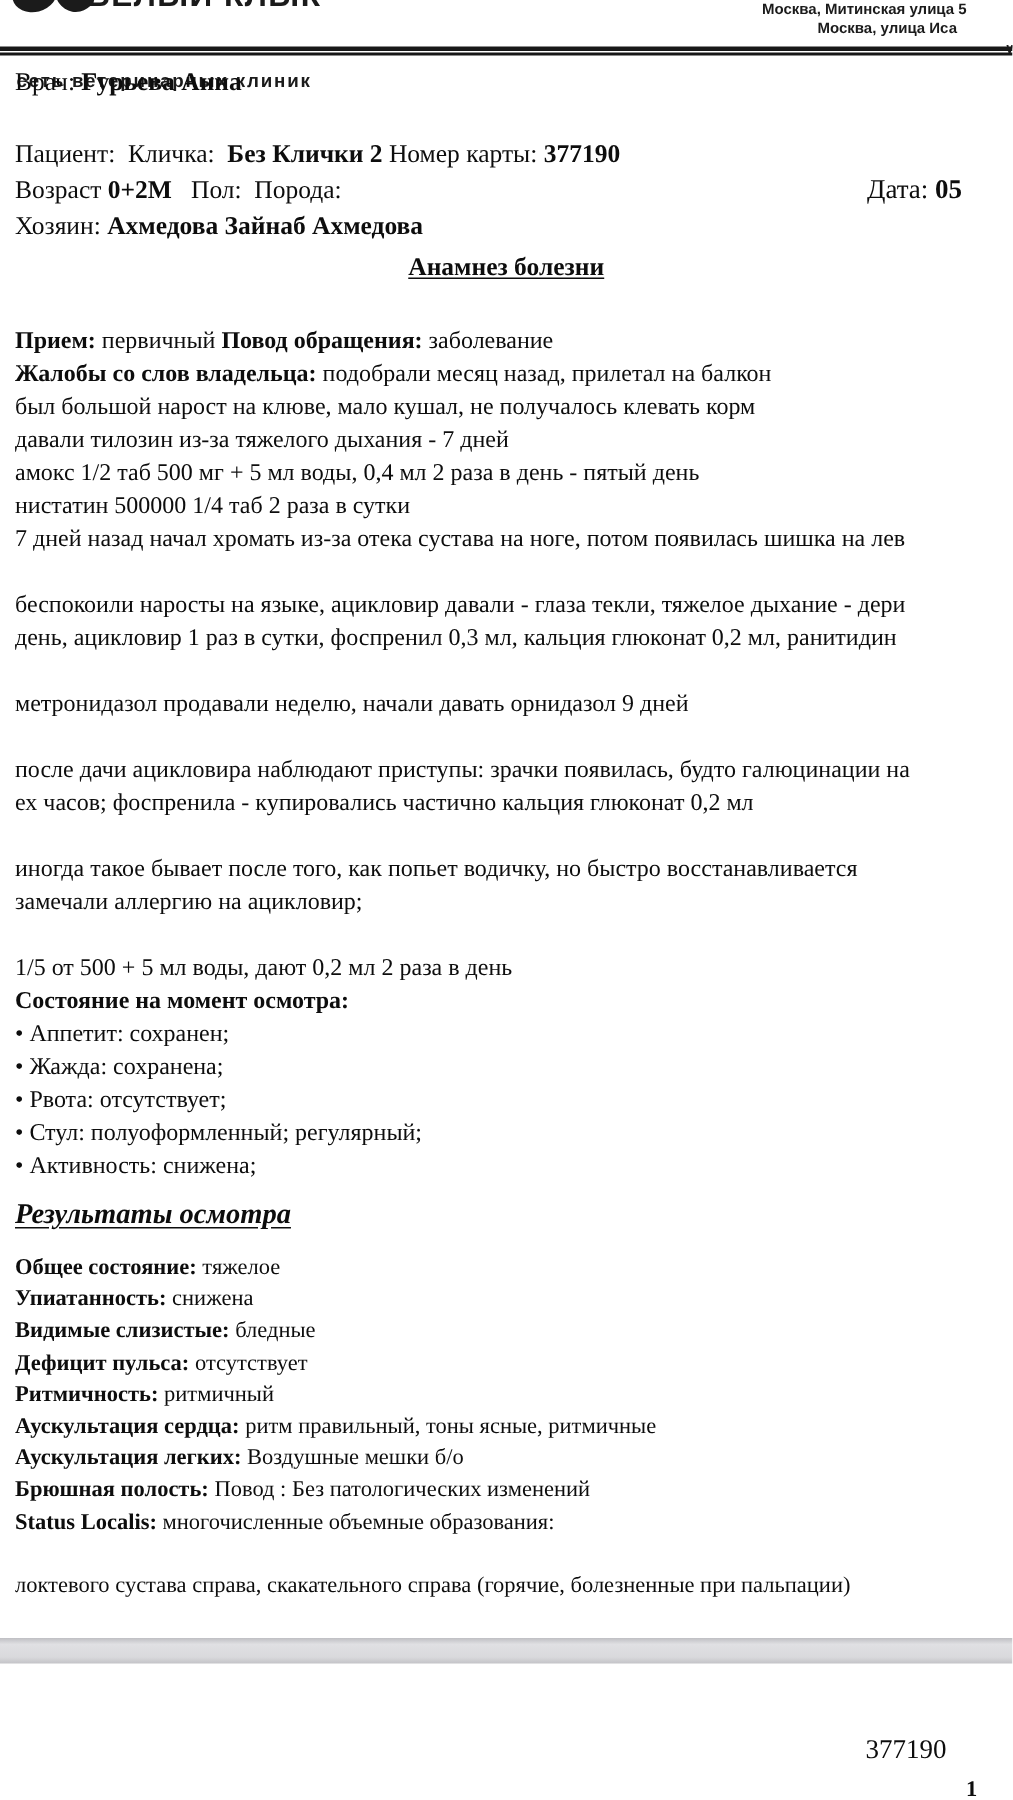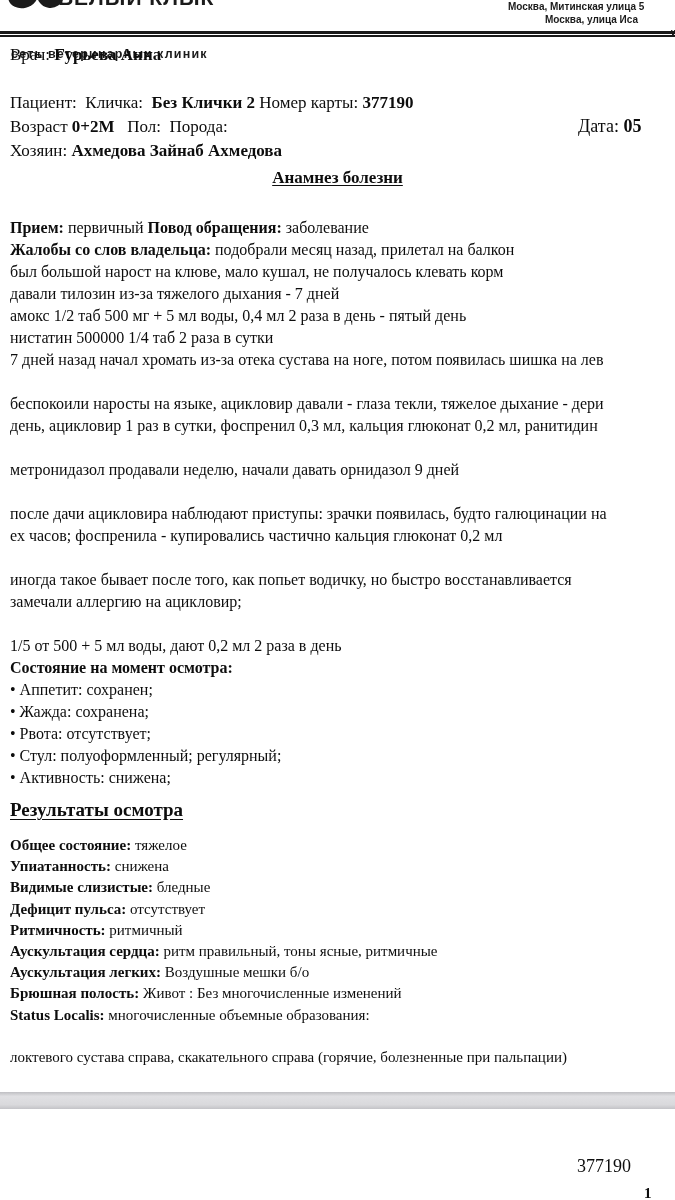--- a/index.html
+++ b/index.html
@@ -41,21 +41,21 @@
 
   
   .anam-title{
     position:absolute;left:0;right:0;top:168px;text-align:center;
     font-weight:bold;font-size:17px;text-decoration:underline;
     text-underline-offset:2px;white-space:pre;
   }
   .exam-title{
     position:absolute;left:10px;top:799px;
     font-weight:bold;font-size:19px;text-decoration:underline;
-    text-underline-offset:3px;white-space:pre;
+    text-underline-offset:3px;white-space:pre;font-style:italic;
   }
 
   
   .anam-flow{position:absolute;left:10px;top:217px;font-size:16px;line-height:22px;}
   .exam-flow{position:absolute;left:10px;top:835px;font-size:15px;line-height:21.2px;}
   .tline{white-space:pre;}
 
   
   .pagebreak{
     position:absolute;left:0;right:0;top:1092px;height:17px;
@@ -119,21 +119,21 @@
 
   <div class="exam-title">Результаты осмотра</div>
   <div class="exam-flow">
       <div class="tline"><b>Общее состояние:</b><span> тяжелое</span></div>
       <div class="tline"><b>Упиатанность:</b><span> снижена</span></div>
       <div class="tline"><b>Видимые слизистые:</b><span> бледные</span></div>
       <div class="tline"><b>Дефицит пульса:</b><span> отсутствует</span></div>
       <div class="tline"><b>Ритмичность:</b><span> ритмичный</span></div>
       <div class="tline"><b>Аускультация сердца:</b><span> ритм правильный, тоны ясные, ритмичные</span></div>
       <div class="tline"><b>Аускультация легких:</b><span> Воздушные мешки б/о</span></div>
-      <div class="tline"><b>Брюшная полость:</b><span> Живот : Без многочисленные изменений</span></div>
+      <div class="tline"><b>Брюшная полость:</b><span> Повод : Без патологических изменений</span></div>
       <div class="tline"><b>Status Localis:</b><span> многочисленные объемные образования:</span></div>
       <div class="tline">&nbsp;</div>
       <div class="tline"><span>локтевого сустава справа, скакательного справа (горячие, болезненные при пальпации)</span></div>
     </div>
 
   <div class="pagebreak"></div>
   <div class="footer-card">377190</div>
   <div class="footer-page">1</div>
 
 </div>

